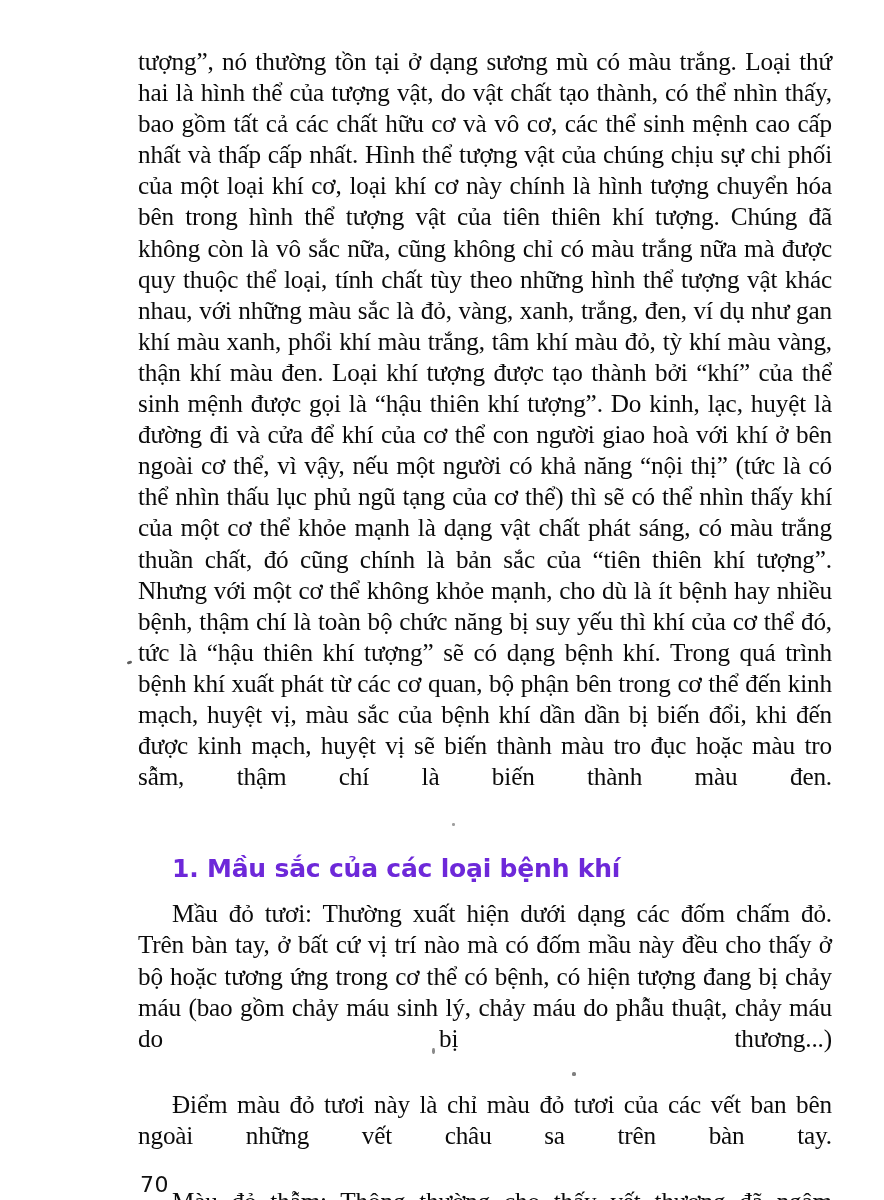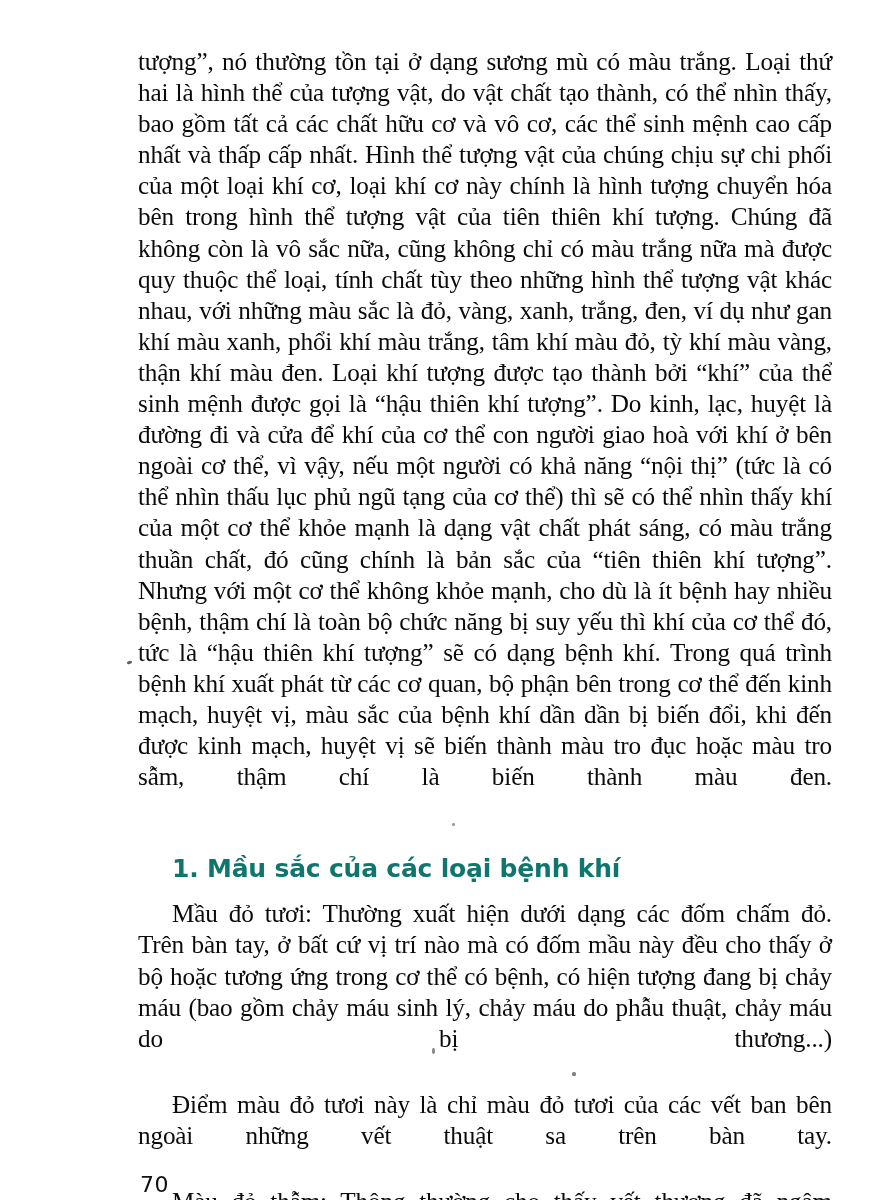--- a/index.html
+++ b/index.html
@@ -60,21 +60,21 @@
   }
 
   
   .section-heading {
     margin: 0;
     font-family: "DejaVu Sans", "Liberation Sans", sans-serif;
     font-weight: bold;
     font-size: 25px;
     line-height: 32px;
     letter-spacing: -0.2px;
-    color: #0f766e;
+    color: #6d28d9;
     text-indent: 34px;
     padding-top: 30px;
     padding-bottom: 13px;
   }
 
   
   .page-number {
     position: absolute;
     left: 140px;
     top: 1172px;
@@ -104,21 +104,21 @@
 <div class="page">
 
   <div class="textblock">
 
     <p class="para">tượng”, nó thường tồn tại ở dạng sương mù có màu trắng. Loại thứ hai là hình thể của tượng vật, do vật chất tạo thành, có thể nhìn thấy, bao gồm tất cả các chất hữu cơ và vô cơ, các thể sinh mệnh cao cấp nhất và thấp cấp nhất. Hình thể tượng vật của chúng chịu sự chi phối của một loại khí cơ, loại khí cơ này chính là hình tượng chuyển hóa bên trong hình thể tượng vật của tiên thiên khí tượng. Chúng đã không còn là vô sắc nữa, cũng không chỉ có màu trắng nữa mà được quy thuộc thể loại, tính chất tùy theo những hình thể tượng vật khác nhau, với những màu sắc là đỏ, vàng, xanh, trắng, đen, ví dụ như gan khí màu xanh, phổi khí màu trắng, tâm khí màu đỏ, tỳ khí màu vàng, thận khí màu đen. Loại khí tượng được tạo thành bởi “khí” của thể sinh mệnh được gọi là “hậu thiên khí tượng”. Do kinh, lạc, huyệt là đường đi và cửa để khí của cơ thể con người giao hoà với khí ở bên ngoài cơ thể, vì vậy, nếu một người có khả năng “nội thị” (tức là có thể nhìn thấu lục phủ ngũ tạng của cơ thể) thì sẽ có thể nhìn thấy khí của một cơ thể khỏe mạnh là dạng vật chất phát sáng, có màu trắng thuần chất, đó cũng chính là bản sắc của “tiên thiên khí tượng”. Nhưng với một cơ thể không khỏe mạnh, cho dù là ít bệnh hay nhiều bệnh, thậm chí là toàn bộ chức năng bị suy yếu thì khí của cơ thể đó, tức là “hậu thiên khí tượng” sẽ có dạng bệnh khí. Trong quá trình bệnh khí xuất phát từ các cơ quan, bộ phận bên trong cơ thể đến kinh mạch, huyệt vị, màu sắc của bệnh khí dần dần bị biến đổi, khi đến được kinh mạch, huyệt vị sẽ biến thành màu tro đục hoặc màu tro sẫm, thậm chí là biến thành màu đen.</p>
 
     <h2 class="section-heading">1. Mầu sắc của các loại bệnh khí</h2>
 
     <p class="para indent">Mầu đỏ tươi: Thường xuất hiện dưới dạng các đốm chấm đỏ. Trên bàn tay, ở bất cứ vị trí nào mà có đốm mầu này đều cho thấy ở bộ hoặc tương ứng trong cơ thể có bệnh, có hiện tượng đang bị chảy máu (bao gồm chảy máu sinh lý, chảy máu do phẫu thuật, chảy máu do bị thương...)</p>
 
-    <p class="para indent">Điểm màu đỏ tươi này là chỉ màu đỏ tươi của các vết ban bên ngoài những vết thuật sa trên bàn tay.</p>
+    <p class="para indent">Điểm màu đỏ tươi này là chỉ màu đỏ tươi của các vết ban bên ngoài những vết châu sa trên bàn tay.</p>
 
     <p class="para indent">Màu đỏ thẫm: Thông thường cho thấy vết thương đã ngậm miệng, máu đã đông lại, vết thương bắt đầu lành. Do đó, màu sắc</p>
 
   </div>
 
   <div class="page-number">70</div>
 
   <span class="speck speck-a"></span>
   <span class="speck speck-b"></span>
   <span class="speck speck-c"></span>

